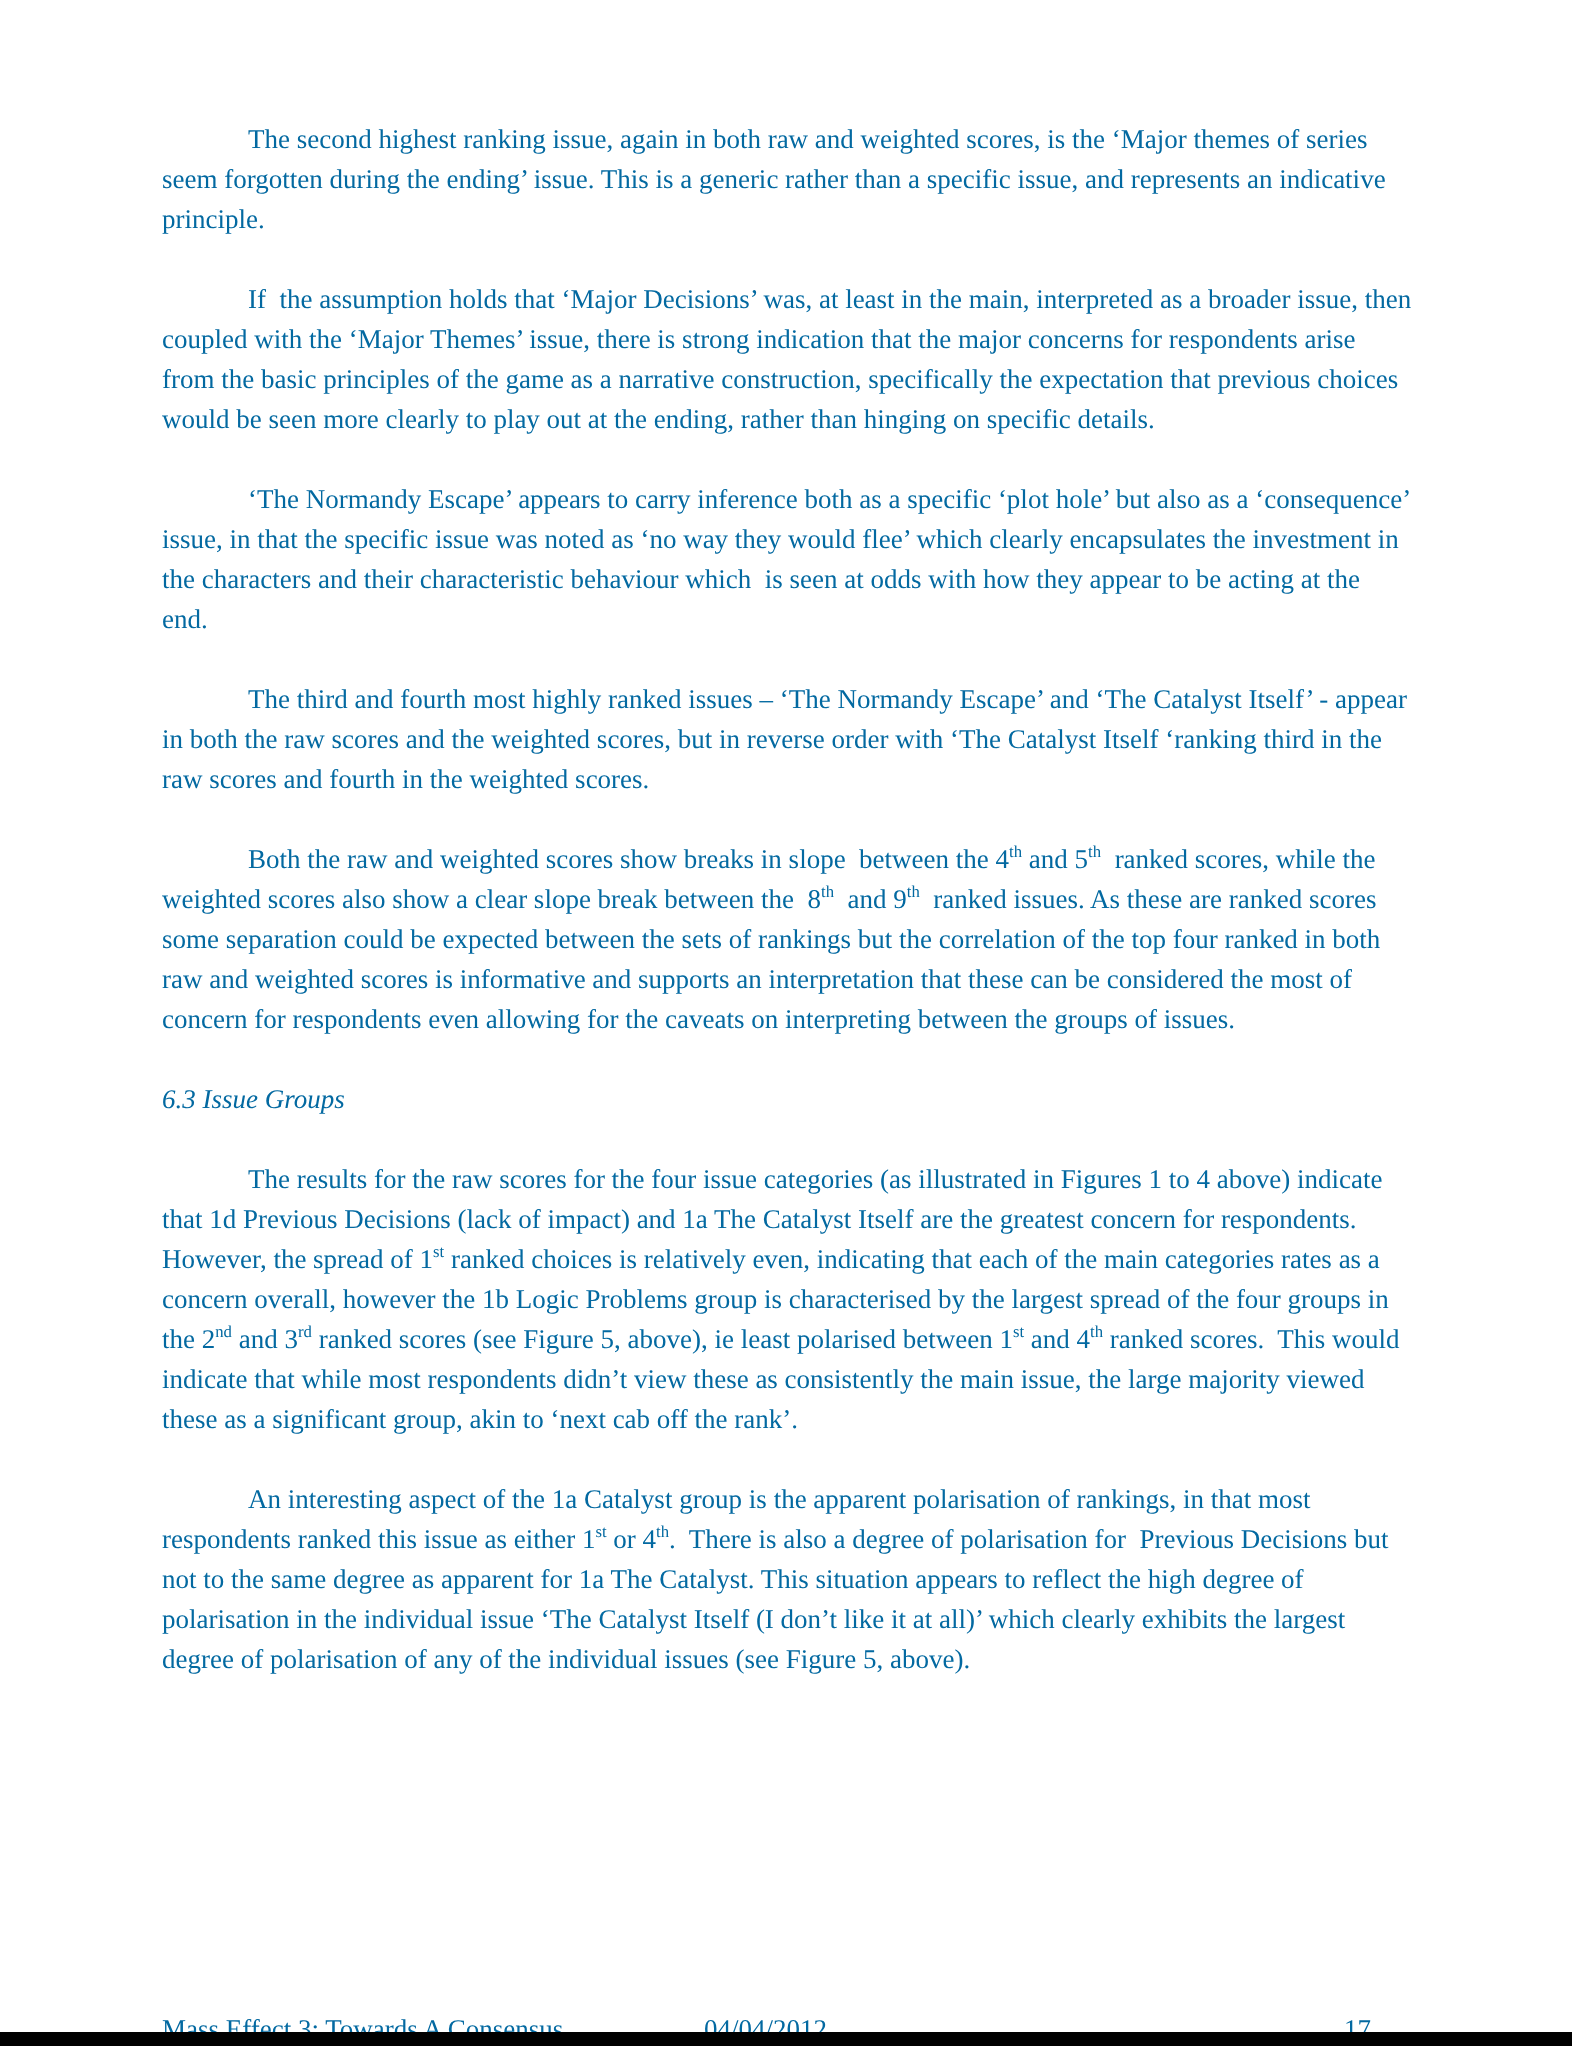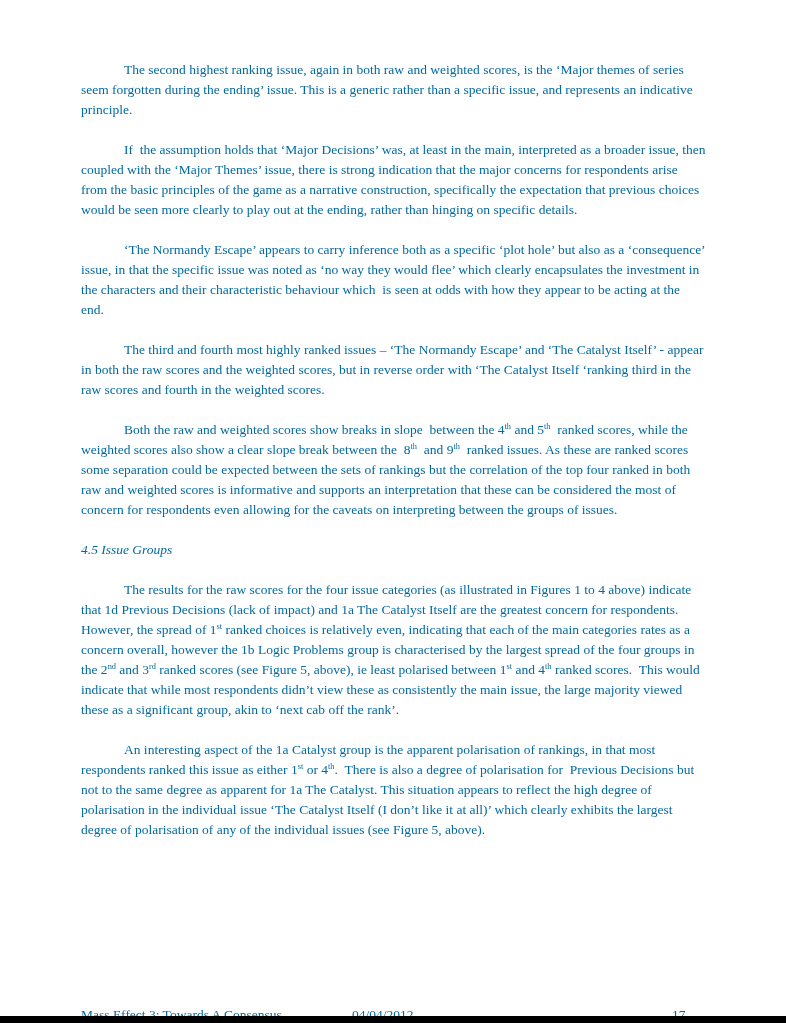--- a/index.html
+++ b/index.html
@@ -64,21 +64,21 @@
 </head>
 <body>
 
 <div class="page">
   <div class="content">
     <p><span>The second highest ranking issue, again in both raw and weighted scores, is the ‘Major themes of series seem forgotten during the ending’ issue. This is a generic rather than a specific issue, and represents an indicative principle.</span></p>
     <p><span>If  the assumption holds that ‘Major Decisions’ was, at least in the main, interpreted as a broader issue, then coupled with the ‘Major Themes’ issue, there is strong indication that the major concerns for respondents arise from the basic principles of the game as a narrative construction, specifically the expectation that previous choices would be seen more clearly to play out at the ending, rather than hinging on specific details.</span></p>
     <p><span>‘The Normandy Escape’ appears to carry inference both as a specific ‘plot hole’ but also as a ‘consequence’ issue, in that the specific issue was noted as ‘no way they would flee’ which clearly encapsulates the investment in the characters and their characteristic behaviour which  is seen at odds with how they appear to be acting at the end.</span></p>
     <p><span>The third and fourth most highly ranked issues – ‘The Normandy Escape’ and ‘The Catalyst Itself’ - appear in both the raw scores and the weighted scores, but in reverse order with ‘The Catalyst Itself ‘ranking third in the raw scores and fourth in the weighted scores.</span></p>
     <p><span>Both the raw and weighted scores show breaks in slope  between the 4</span><sup>th</sup><span> and 5</span><sup>th</sup><span>  ranked scores, while the weighted scores also show a clear slope break between the  8</span><sup>th</sup><span>  and 9</span><sup>th</sup><span>  ranked issues. As these are ranked scores some separation could be expected between the sets of rankings but the correlation of the top four ranked in both raw and weighted scores is informative and supports an interpretation that these can be considered the most of concern for respondents even allowing for the caveats on interpreting between the groups of issues.</span></p>
-    <h2 class="section-heading">4.5 Issue Groups</h2>
+    <h2 class="section-heading">6.3 Issue Groups</h2>
     <p><span>The results for the raw scores for the four issue categories (as illustrated in Figures 1 to 4 above) indicate that 1d Previous Decisions (lack of impact) and 1a The Catalyst Itself are the greatest concern for respondents. However, the spread of 1</span><sup>st</sup><span> ranked choices is relatively even, indicating that each of the main categories rates as a concern overall, however the 1b Logic Problems group is characterised by the largest spread of the four groups in the 2</span><sup>nd</sup><span> and 3</span><sup>rd</sup><span> ranked scores (see Figure 5, above), ie least polarised between 1</span><sup>st</sup><span> and 4</span><sup>th</sup><span> ranked scores.  This would indicate that while most respondents didn’t view these as consistently the main issue, the large majority viewed these as a significant group, akin to ‘next cab off the rank’.</span></p>
     <p><span>An interesting aspect of the 1a Catalyst group is the apparent polarisation of rankings, in that most respondents ranked this issue as either 1</span><sup>st</sup><span> or 4</span><sup>th</sup><span>.  There is also a degree of polarisation for  Previous Decisions but not to the same degree as apparent for 1a The Catalyst. This situation appears to reflect the high degree of polarisation in the individual issue ‘The Catalyst Itself (I don’t like it at all)’ which clearly exhibits the largest degree of polarisation of any of the individual issues (see Figure 5, above).</span></p>
   </div>
 
   <div class="footer">
     <span class="footer-title">Mass Effect 3: Towards A Consensus</span>
     <span class="footer-date">04/04/2012</span>
     <span class="footer-page">17</span>
   </div>
 

